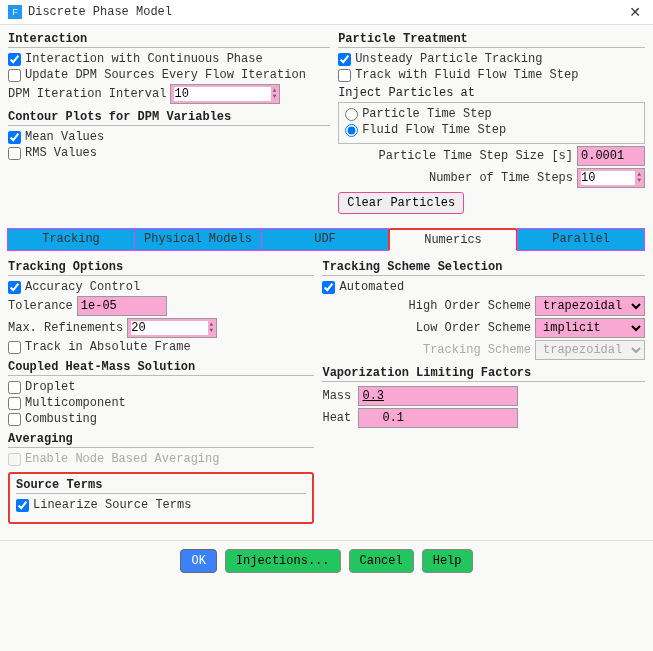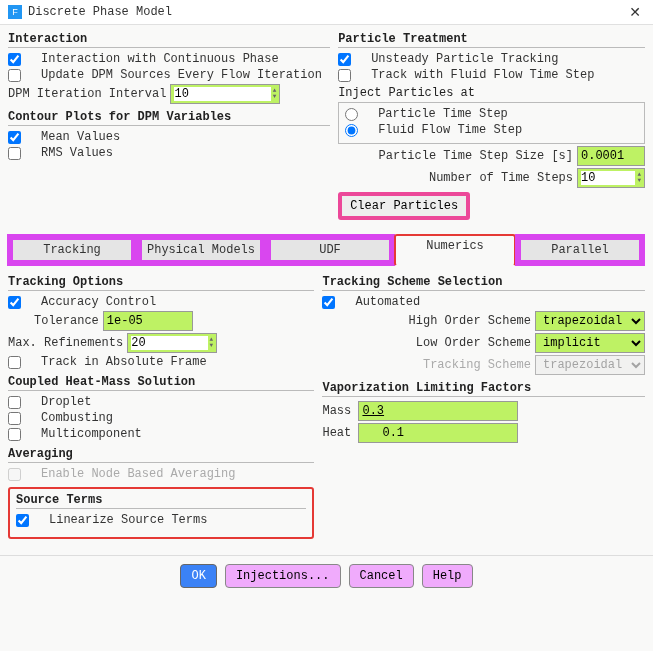--- a/index.html
+++ b/index.html
@@ -6,37 +6,37 @@
 body{font-family:"Courier New",monospace;font-size:12px;background:#f9f9f8;width:653px;height:651px;overflow:hidden;color:#333}
 .titlebar{display:flex;align-items:center;padding:4px 8px;background:#fff;border-bottom:1px solid #e0e0e0}
 .titlebar .logo{width:14px;height:14px;background:#2196f3;margin-right:6px;display:flex;align-items:center;justify-content:center;color:#fff;font-size:9px;font-family:sans-serif}
 .titlebar .title{flex:1}
 .titlebar .close{font-family:sans-serif;font-size:14px;cursor:pointer;padding:0 4px}
 .content{padding:4px 8px}
 .row{display:flex;gap:8px}
 .col{flex:1}
 .legend{font-weight:bold;margin:2px 0 1px 0;color:#222}
 hr{border:none;border-top:1px solid #bbb;margin:1px 0 4px 0}
-label.ck{display:flex;align-items:center;gap:20px;margin:2px 0;white-space:nowrap}
+label.ck{display:flex;align-items:center;gap:4px;margin:2px 0;white-space:nowrap}
 input[type=checkbox],input[type=radio]{width:13px;height:13px}
 .field{display:flex;align-items:center;gap:4px;margin:2px 0}
 .field .lbl{white-space:nowrap}
-input[type=text],.spinner,select{border:1px solid #999;background:#bef264;font-family:inherit;font-size:12px;padding:1px 3px;height:20px}
+input[type=text],.spinner,select{border:1px solid #999;background:#f9a8d4;font-family:inherit;font-size:12px;padding:1px 3px;height:20px}
 .spinner{width:110px;display:flex;align-items:center}
 .spinner input{border:none;flex:1;width:100%;font-family:inherit;font-size:12px;outline:none}
 .spins{display:flex;flex-direction:column;font-size:6px;line-height:6px;color:#666;margin-left:2px}
-button.tbtn{border:4px solid #ec4899;background:#eee;font-family:inherit;font-size:12px;padding:3px 8px;border-radius:3px;cursor:pointer}
+button.tbtn{border:1px solid #ec4899;background:#eee;font-family:inherit;font-size:12px;padding:3px 8px;border-radius:3px;cursor:pointer}
 .tabs{display:flex;margin:8px 0 6px 0}
-.tab{flex:1;text-align:center;padding:3px 0;border:6px solid #d946ef;background:#e5e5e5;font-family:inherit;cursor:pointer;margin-left:-1px}
+.tab{flex:1;text-align:center;padding:3px 0;border:1px solid #d946ef;background:#0ea5e9;font-family:inherit;cursor:pointer;margin-left:-1px}
 .tab.active{background:#f9f9f8;border-bottom:1px solid #f9f9f8}
 .highlight-red{border:2px solid #e53935;border-radius:3px}
 .group{margin:3px 0 6px 0}
 select{width:110px}
 .footer{display:flex;justify-content:center;gap:8px;padding:8px 0;border-top:1px solid #ddd;margin-top:6px}
-button.fbtn{border:1px solid #888;background:#f0abfc;font-family:inherit;font-size:12px;padding:4px 10px;border-radius:4px;cursor:pointer}
+button.fbtn{border:1px solid #888;background:#22c55e;font-family:inherit;font-size:12px;padding:4px 10px;border-radius:4px;cursor:pointer}
 button.fbtn.primary{background:#3b82f6;color:#fff;border-color:#666}
 .disabled{color:#aaa}
 fieldset{border:1px solid #bbb;border-radius:0;padding:2px 6px 4px 6px;margin:2px 0}
 .rj{justify-content:flex-end}
 </style>
 </head>
 <body>
 
 <div class="titlebar">
   <div class="logo">F</div>
@@ -129,21 +129,21 @@
   <div class="row">
     <div class="col" style="flex:0.95">
       <div class="group">
         <div class="legend">Tracking Options</div>
           <hr>
         <label class="ck">
             <input type="checkbox" checked="" style="">
             <span>Accuracy Control</span>
           </label>
         <div class="field">
-            <span class="lbl" style="margin-left:26px">Tolerance</span>
+            <span class="lbl" style="">Tolerance</span>
             <input type="text" style="width: 90px;" value="1e-05">
           </div>
         <div class="field">
             <span class="lbl">Max. Refinements</span>
             <div class="spinner" style="width:90px">
               <input value="20" style="">
               <div class="spins">▲<br>▼</div>
             </div>
           </div>
         <label class="ck">
@@ -153,25 +153,25 @@
       </div>
       <div class="group">
         <div class="legend">Coupled Heat-Mass Solution</div>
           <hr>
         <label class="ck">
             <input type="checkbox" style="">
             <span>Droplet</span>
           </label>
         <label class="ck">
             <input type="checkbox" style="">
+            <span>Multicomponent</span>
+          </label>
+        <label class="ck">
+            <input type="checkbox" style="">
             <span>Combusting</span>
-          </label>
-        <label class="ck">
-            <input type="checkbox" style="">
-            <span>Multicomponent</span>
           </label>
       </div>
       <div class="group">
         <div class="legend">Averaging</div>
           <hr>
         <label class="ck disabled">
             <input type="checkbox" disabled="" style="">
             <span>Enable Node Based Averaging</span>
           </label>
       </div>

